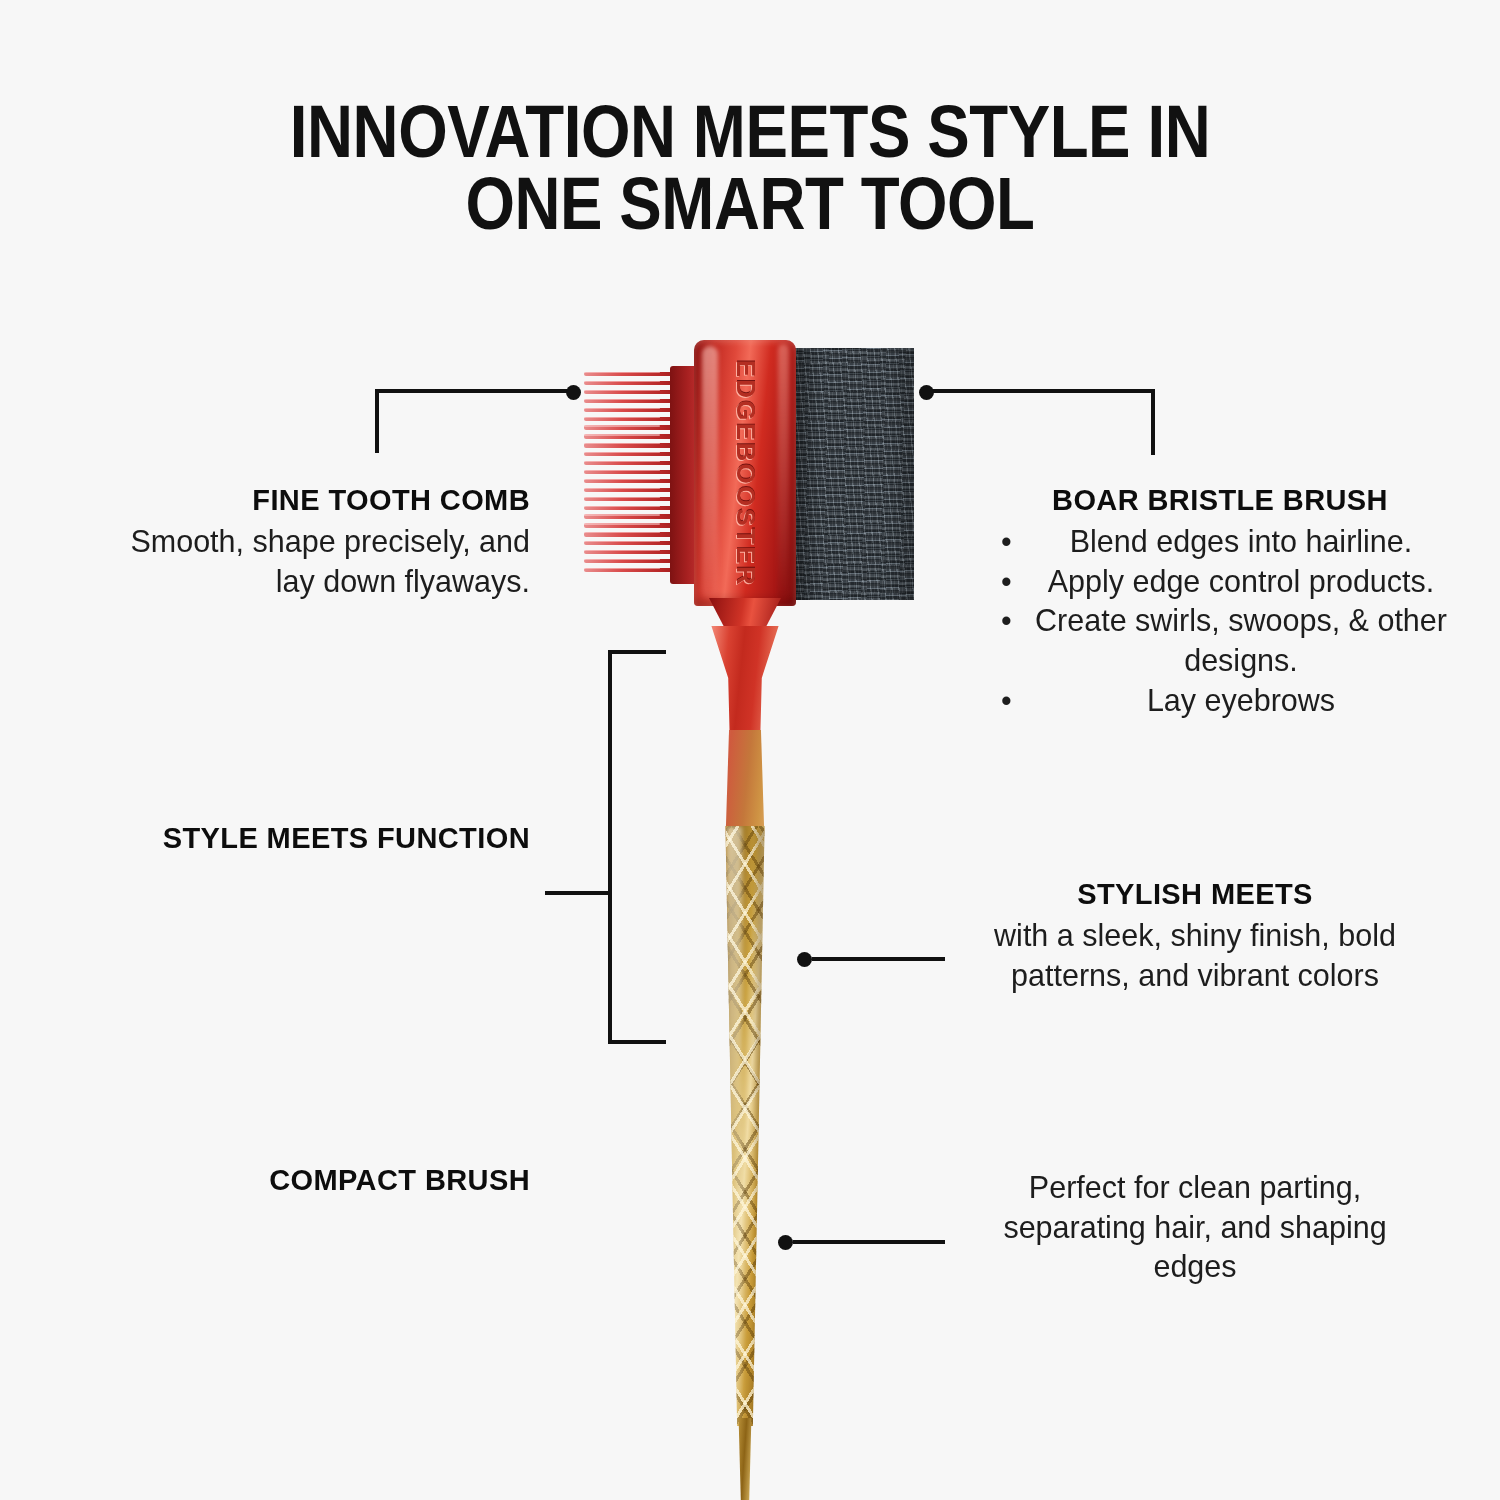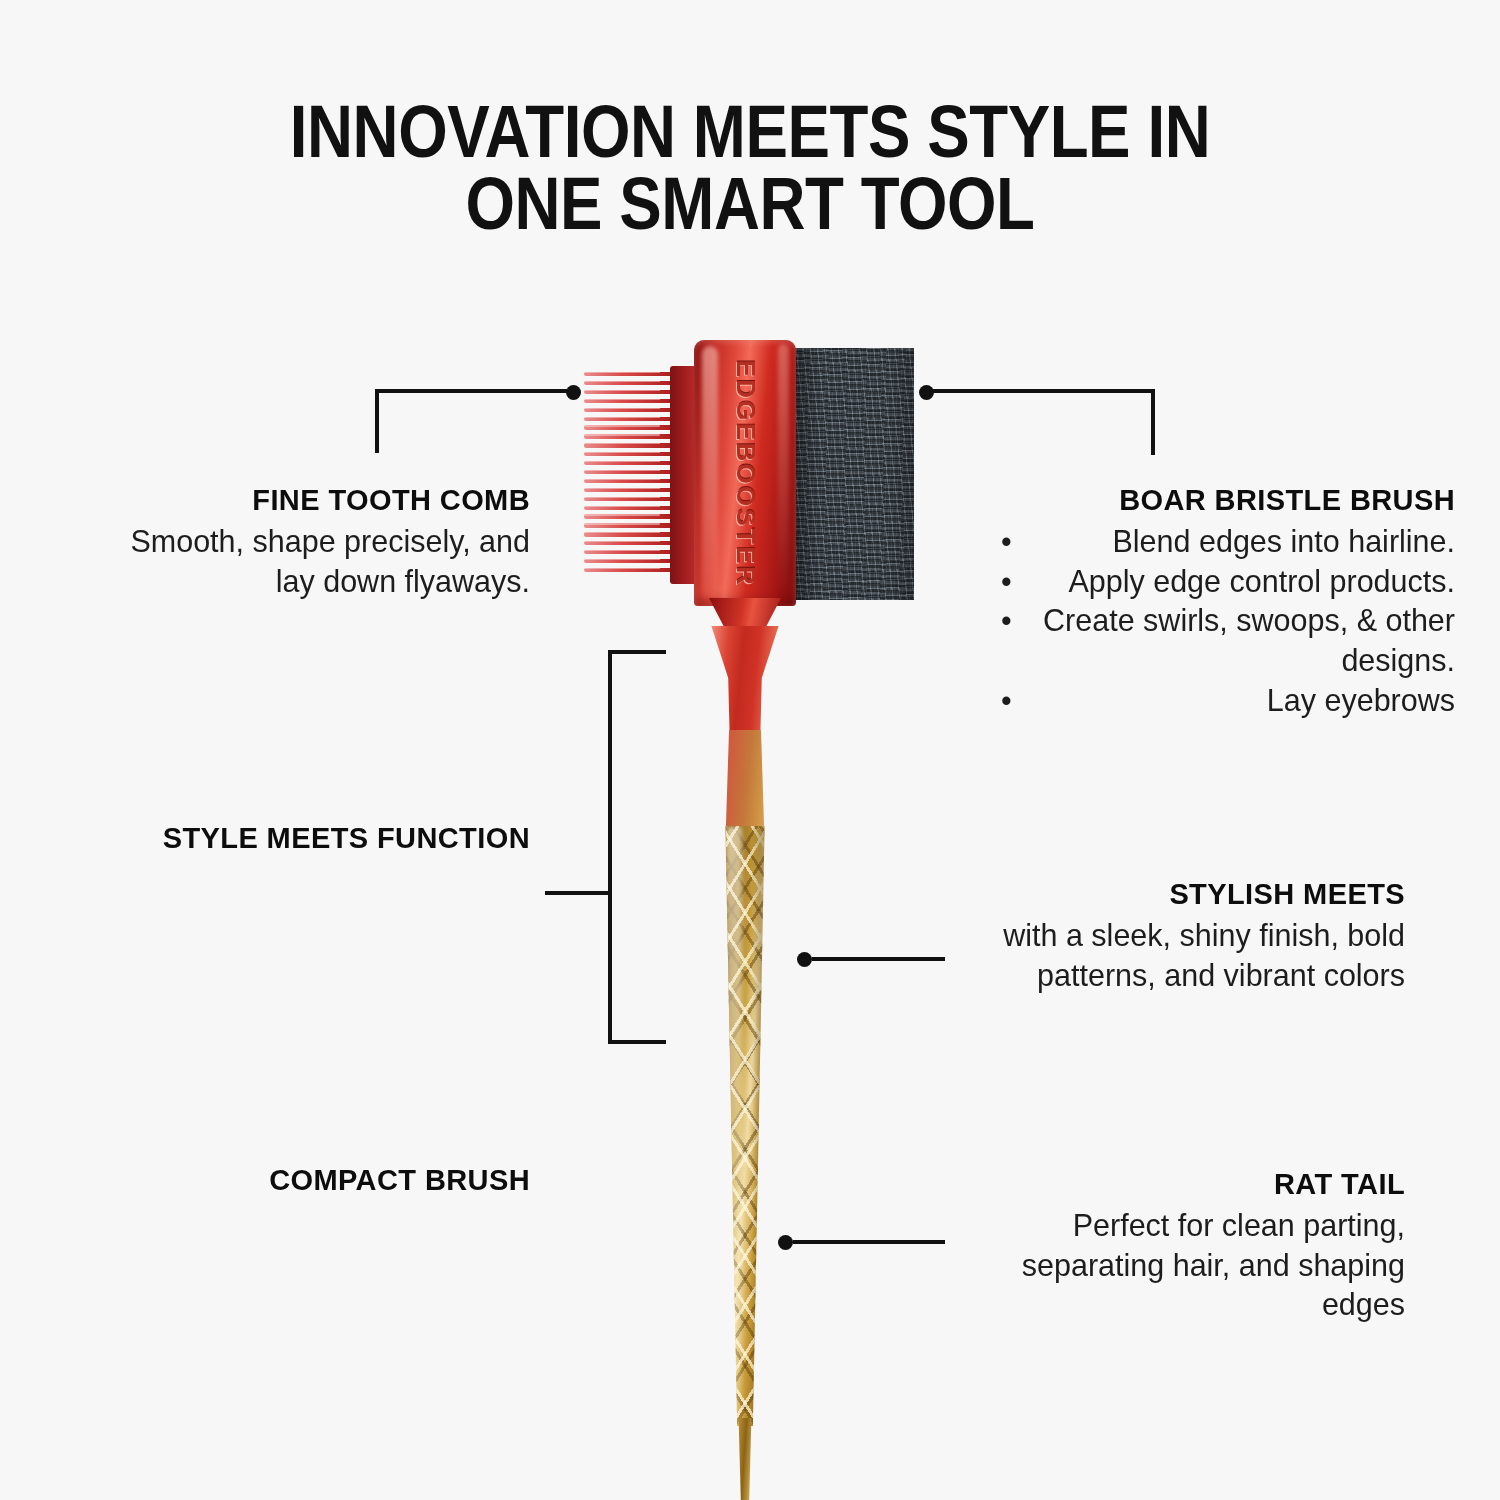--- a/index.html
+++ b/index.html
@@ -40,21 +40,21 @@
     line-height:1.14;
   }
   .block .body{
     font-size:30.5px;
     line-height:1.30;
     color:#1d1d1d;
     font-weight:400;
   }
   .block .body p{margin:0;}
   .right-al{text-align:right;}
-  .left-al{text-align:right;}
+  .left-al{text-align:center;}
 
   ul.bullets{margin:0;padding:0;list-style:none;}
   ul.bullets li{
     position:relative;
     padding-left:42px;
     font-size:30.5px;
     line-height:1.30;
     color:#1d1d1d;
     margin:0;
   }
@@ -358,19 +358,18 @@
     <div class="body">
       <p>with a sleek, shiny finish, bold patterns, and vibrant colors</p>
     </div>
   </div>
 
   <div class="block right-al" id="b-size">
     <div class="ttl">COMPACT BRUSH</div>
   </div>
 
   <div class="block left-al" id="b-rat">
-    <div class="ttl">RAT TAIL</div>
     <div class="body">
       <p>Perfect for clean parting, separating hair, and shaping edges</p>
     </div>
   </div>
 
 </div>
 
 </body></html>

